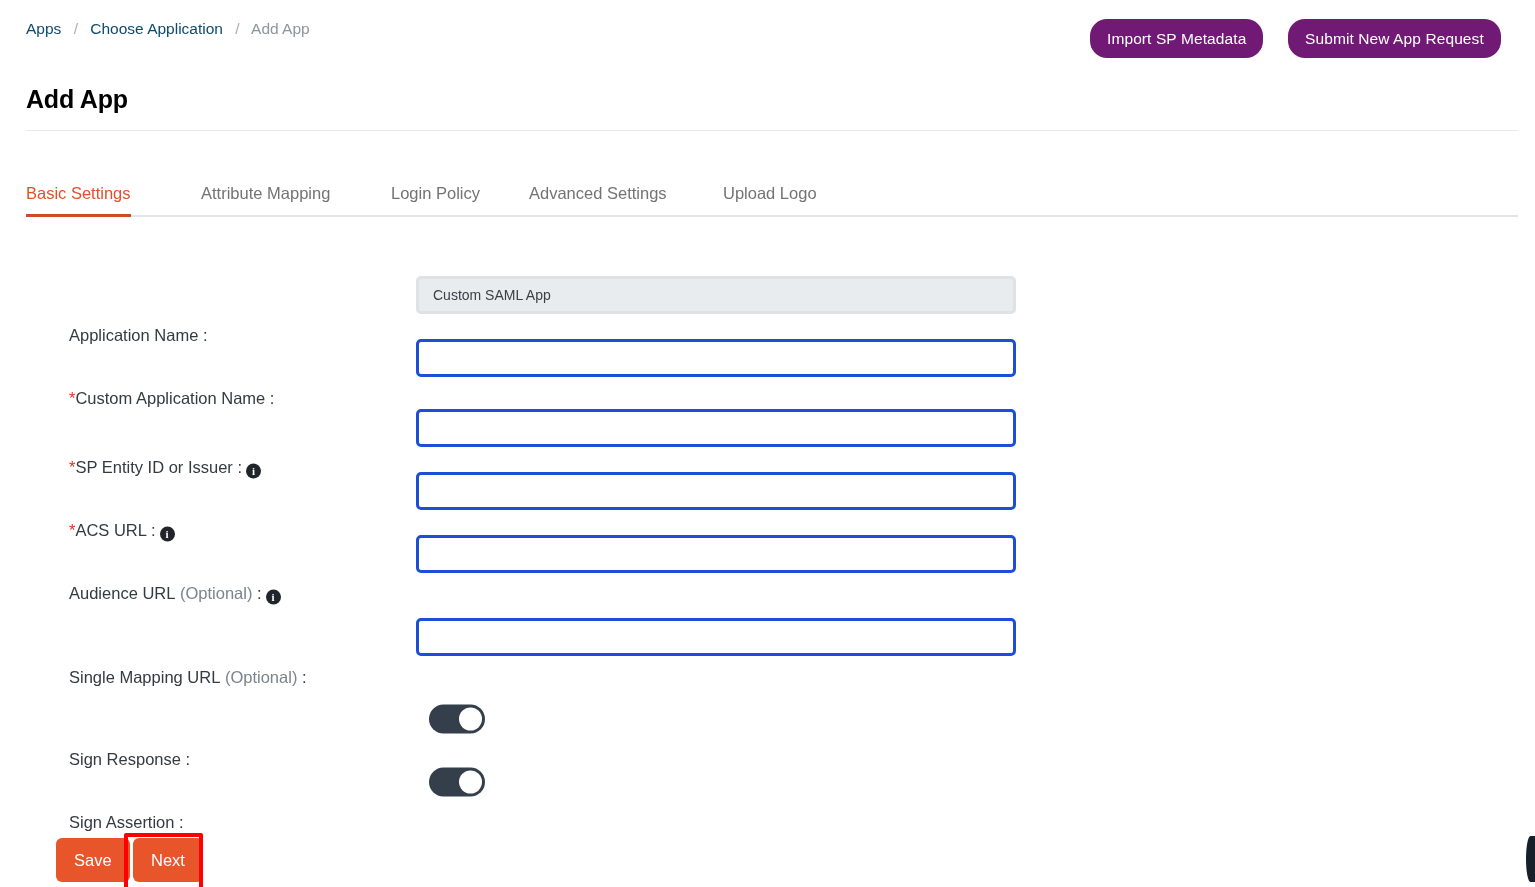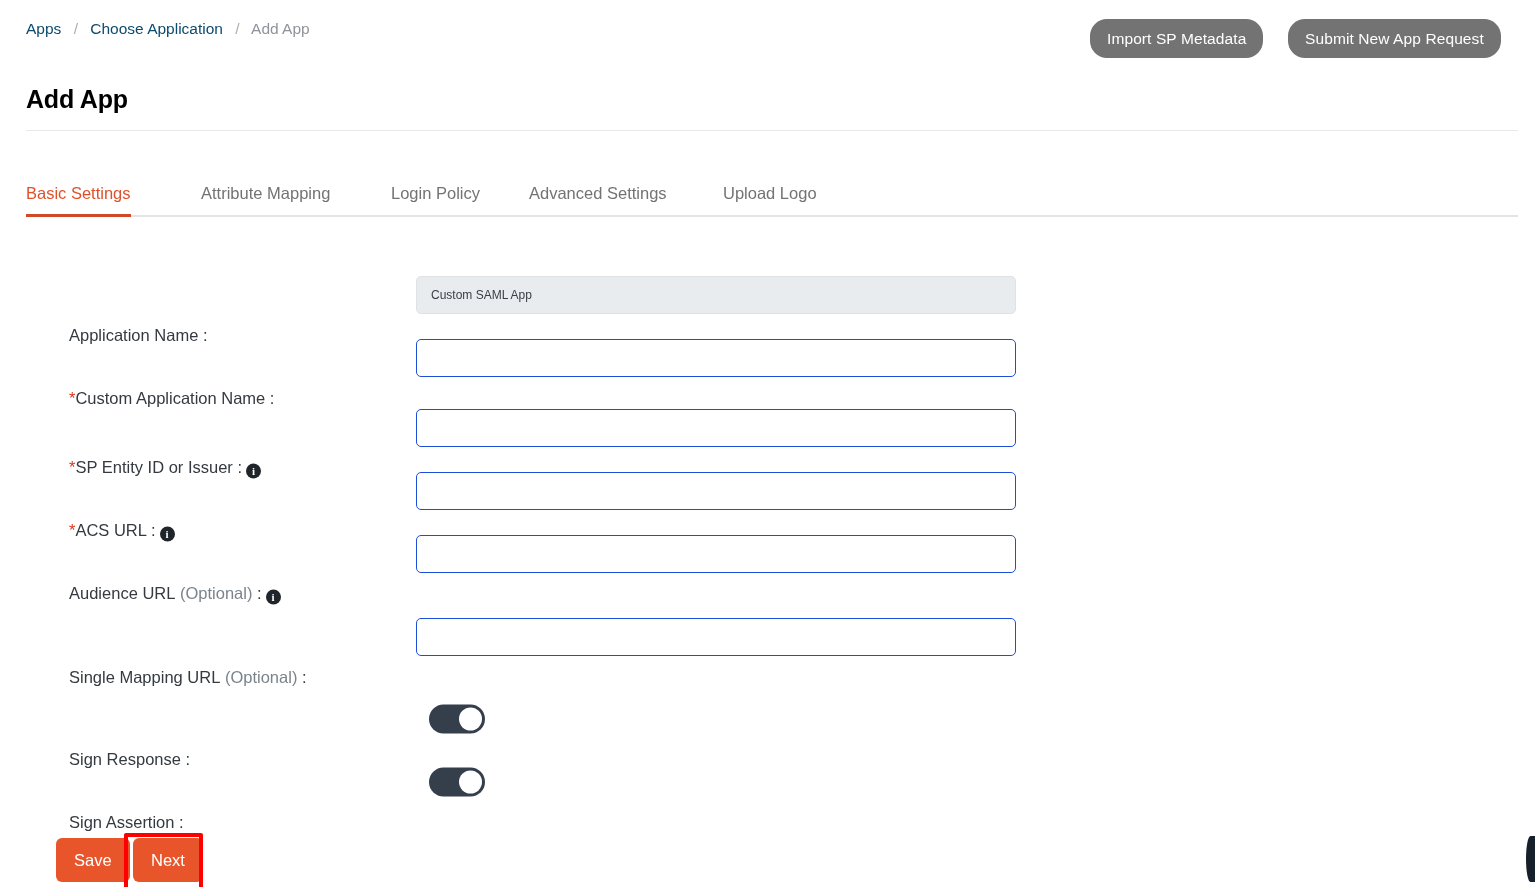--- a/index.html
+++ b/index.html
@@ -35,21 +35,21 @@
   }
   #breadcrumb .crumb-current {
     color: #8d949b;
   }
 
   
   .hdr-btn {
     position: absolute;
     top: 19px;
     height: 39px;
-    background: #737373;
+    background: #701a75;
     color: #ffffff;
     border: none;
     border-radius: 17px;
     font-family: "Liberation Sans", sans-serif;
     font-size: 15.5px;
     letter-spacing: .1px;
     padding: 0 17px;
     cursor: pointer;
     white-space: nowrap;
   }
@@ -158,25 +158,25 @@
     text-align: center;
     cursor: pointer;
   }
   .form-input {
     position: absolute;
     left: 416px;
     top: 50%;
     transform: translateY(-50%);
     width: 600px;
     height: 38px;
-    border: 1px solid #1d4ed8;
+    border: 3px solid #1d4ed8;
     border-radius: 5px;
     background: #ffffff;
     font-family: "Liberation Sans", sans-serif;
-    font-size: 12px;
+    font-size: 14px;
     color: #3a4046;
     padding: 0 14px;
     outline: none;
   }
   .form-input.disabled {
     background: #e9ecef;
     border-color: #dfe2e5;
     color: #3a4046;
     cursor: not-allowed;
   }

